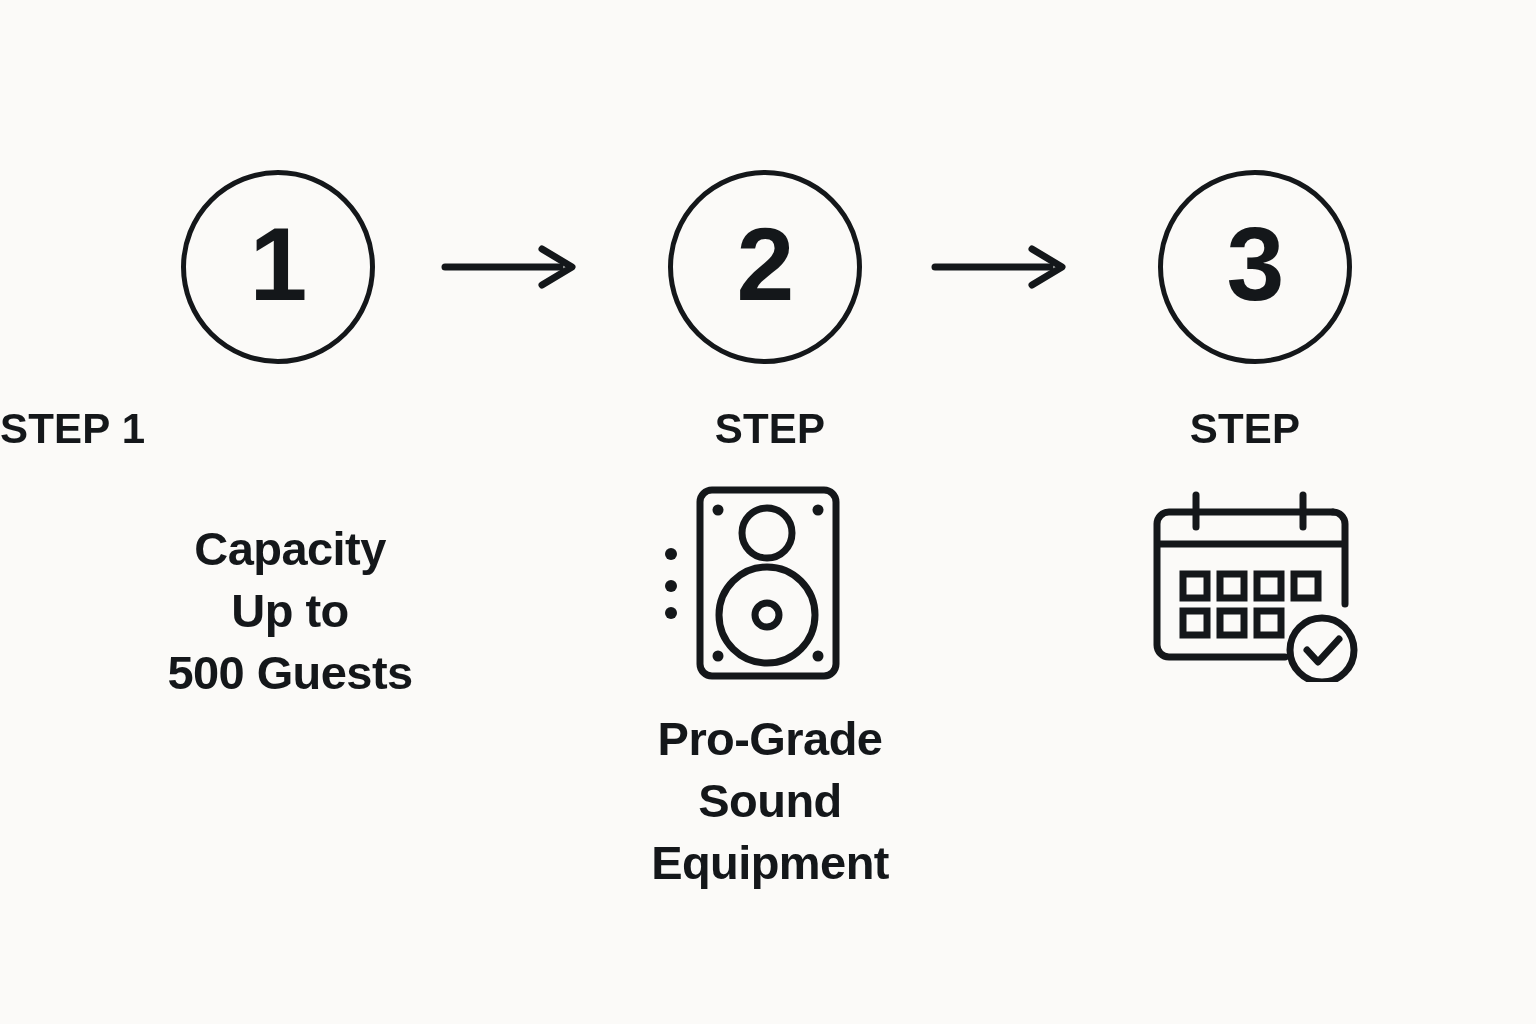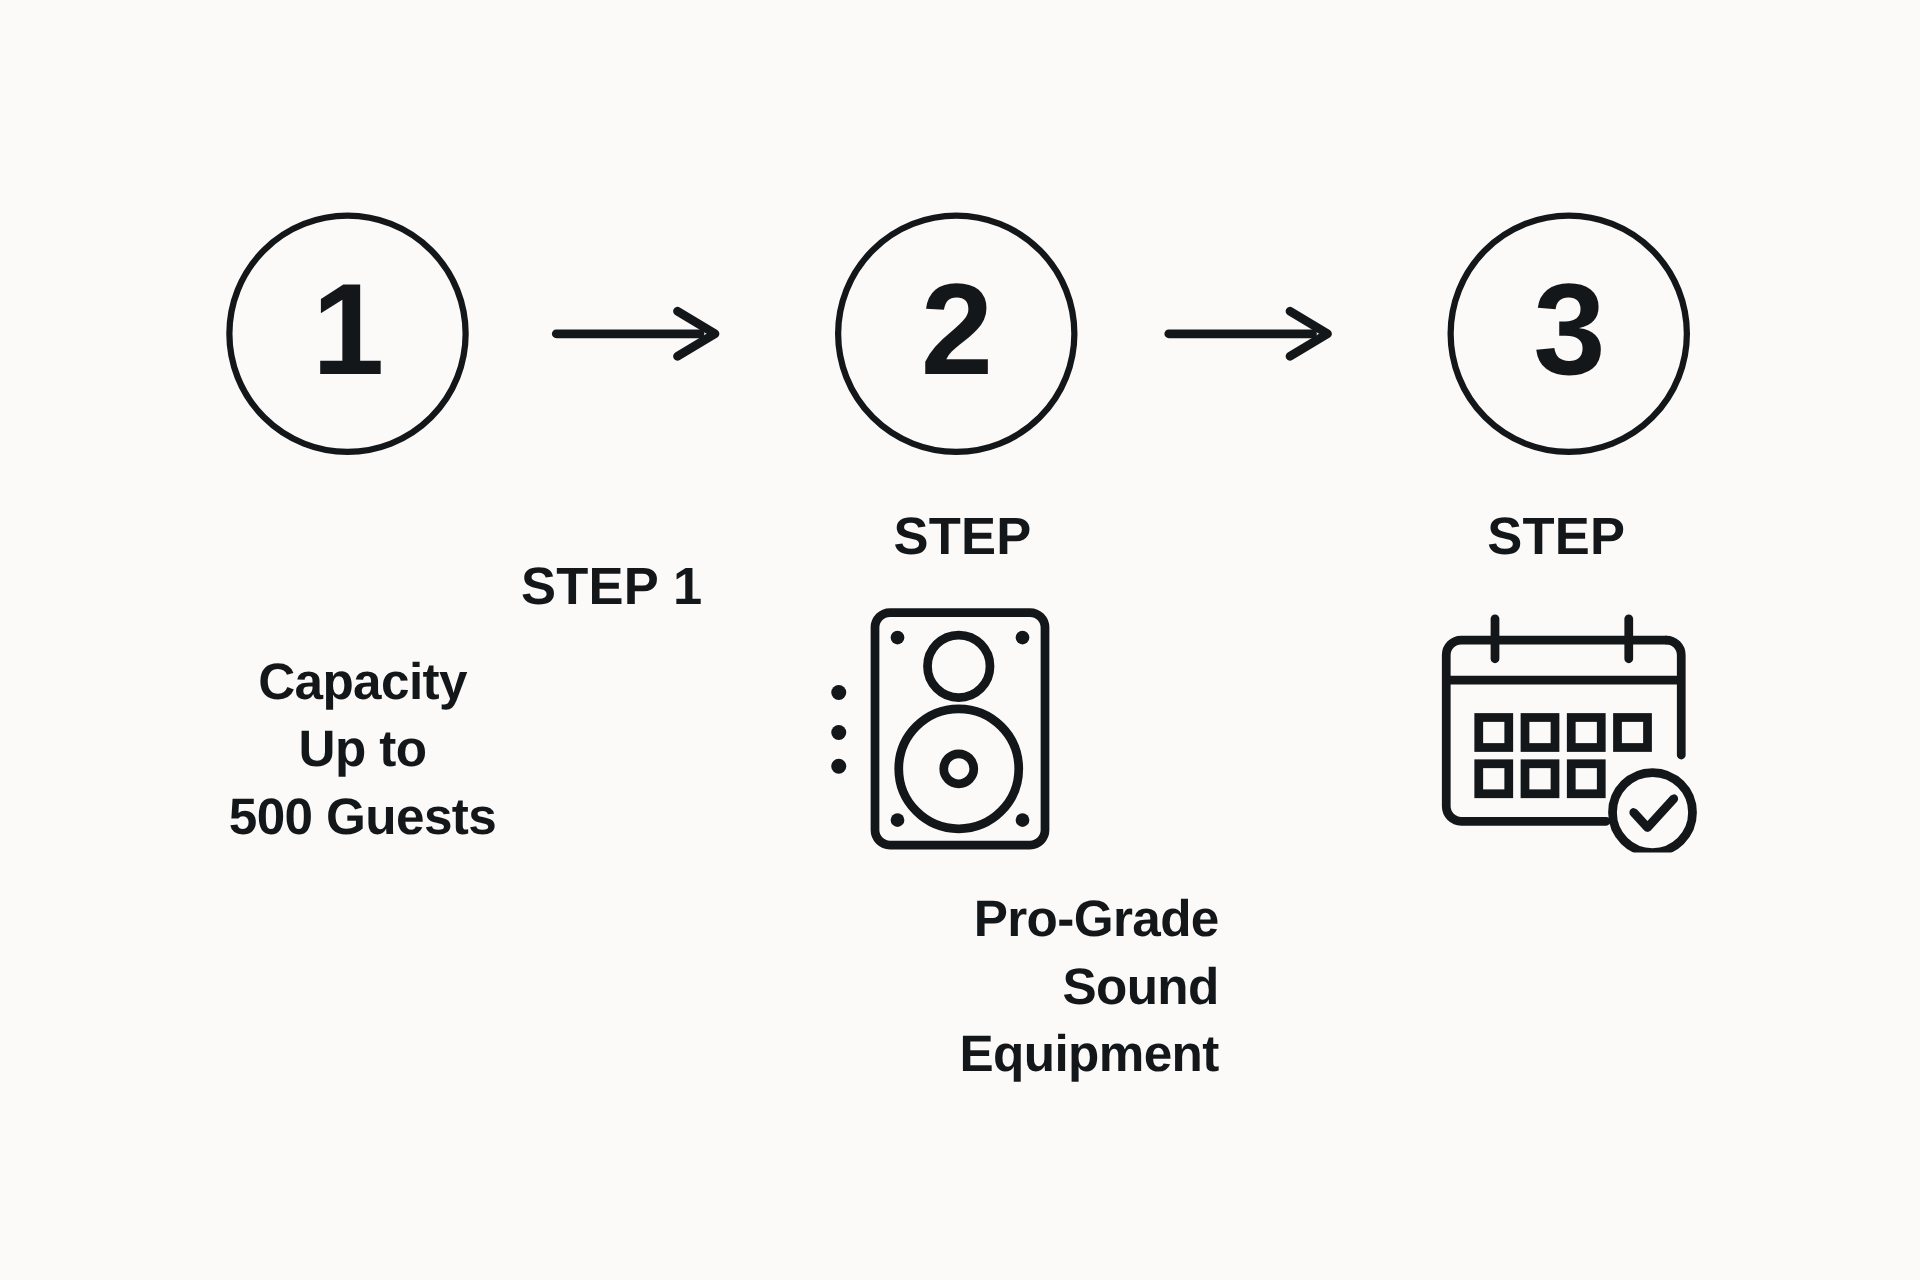--- a/index.html
+++ b/index.html
@@ -60,42 +60,42 @@
   
   .step-label {
     position: absolute;
     font-size: 42px;
     font-weight: 700;
     letter-spacing: 0.005em;
     line-height: 1;
     white-space: nowrap;
     color: #14171a;
   }
-  #label-1 { left: 0; top: 408px; width: 562px; text-align: right; margin-top: 40px; }
+  #label-1 { left: 0; top: 408px; width: 562px; text-align: left; }
   #label-2 { left: 560px; top: 408px; width: 420px; text-align: center; }
   #label-3 { left: 1050px; top: 408px; width: 390px; text-align: center; }
 
   
   .icon-wrap { position: absolute; }
   #icon-speaker  { left: 650px; top: 482px; width: 200px; height: 200px; }
   #icon-calendar { left: 1140px; top: 482px; width: 220px; height: 200px; }
 
   
   .desc {
     position: absolute;
-    font-size: 41px;
+    font-size: 47px;
     font-weight: 700;
     line-height: 1.32;
     letter-spacing: -0.012em;
     color: #14171a;
     text-align: center;
     white-space: pre-line;
   }
   #desc-1 { left: 20px;   top: 518px; width: 540px; }
-  #desc-2 { left: 565px;  top: 708px; width: 410px; text-align: right; }
+  #desc-2 { left: 565px;  top: 708px; width: 410px; }
   #desc-3 { left: 1065px; top: 708px; width: 370px; }
 </style>
 </head>
 <body>
 
 <div class="stage">
 
   <div class="step-circle" id="circle-1">
     <span class="num">1</span>
   </div>

